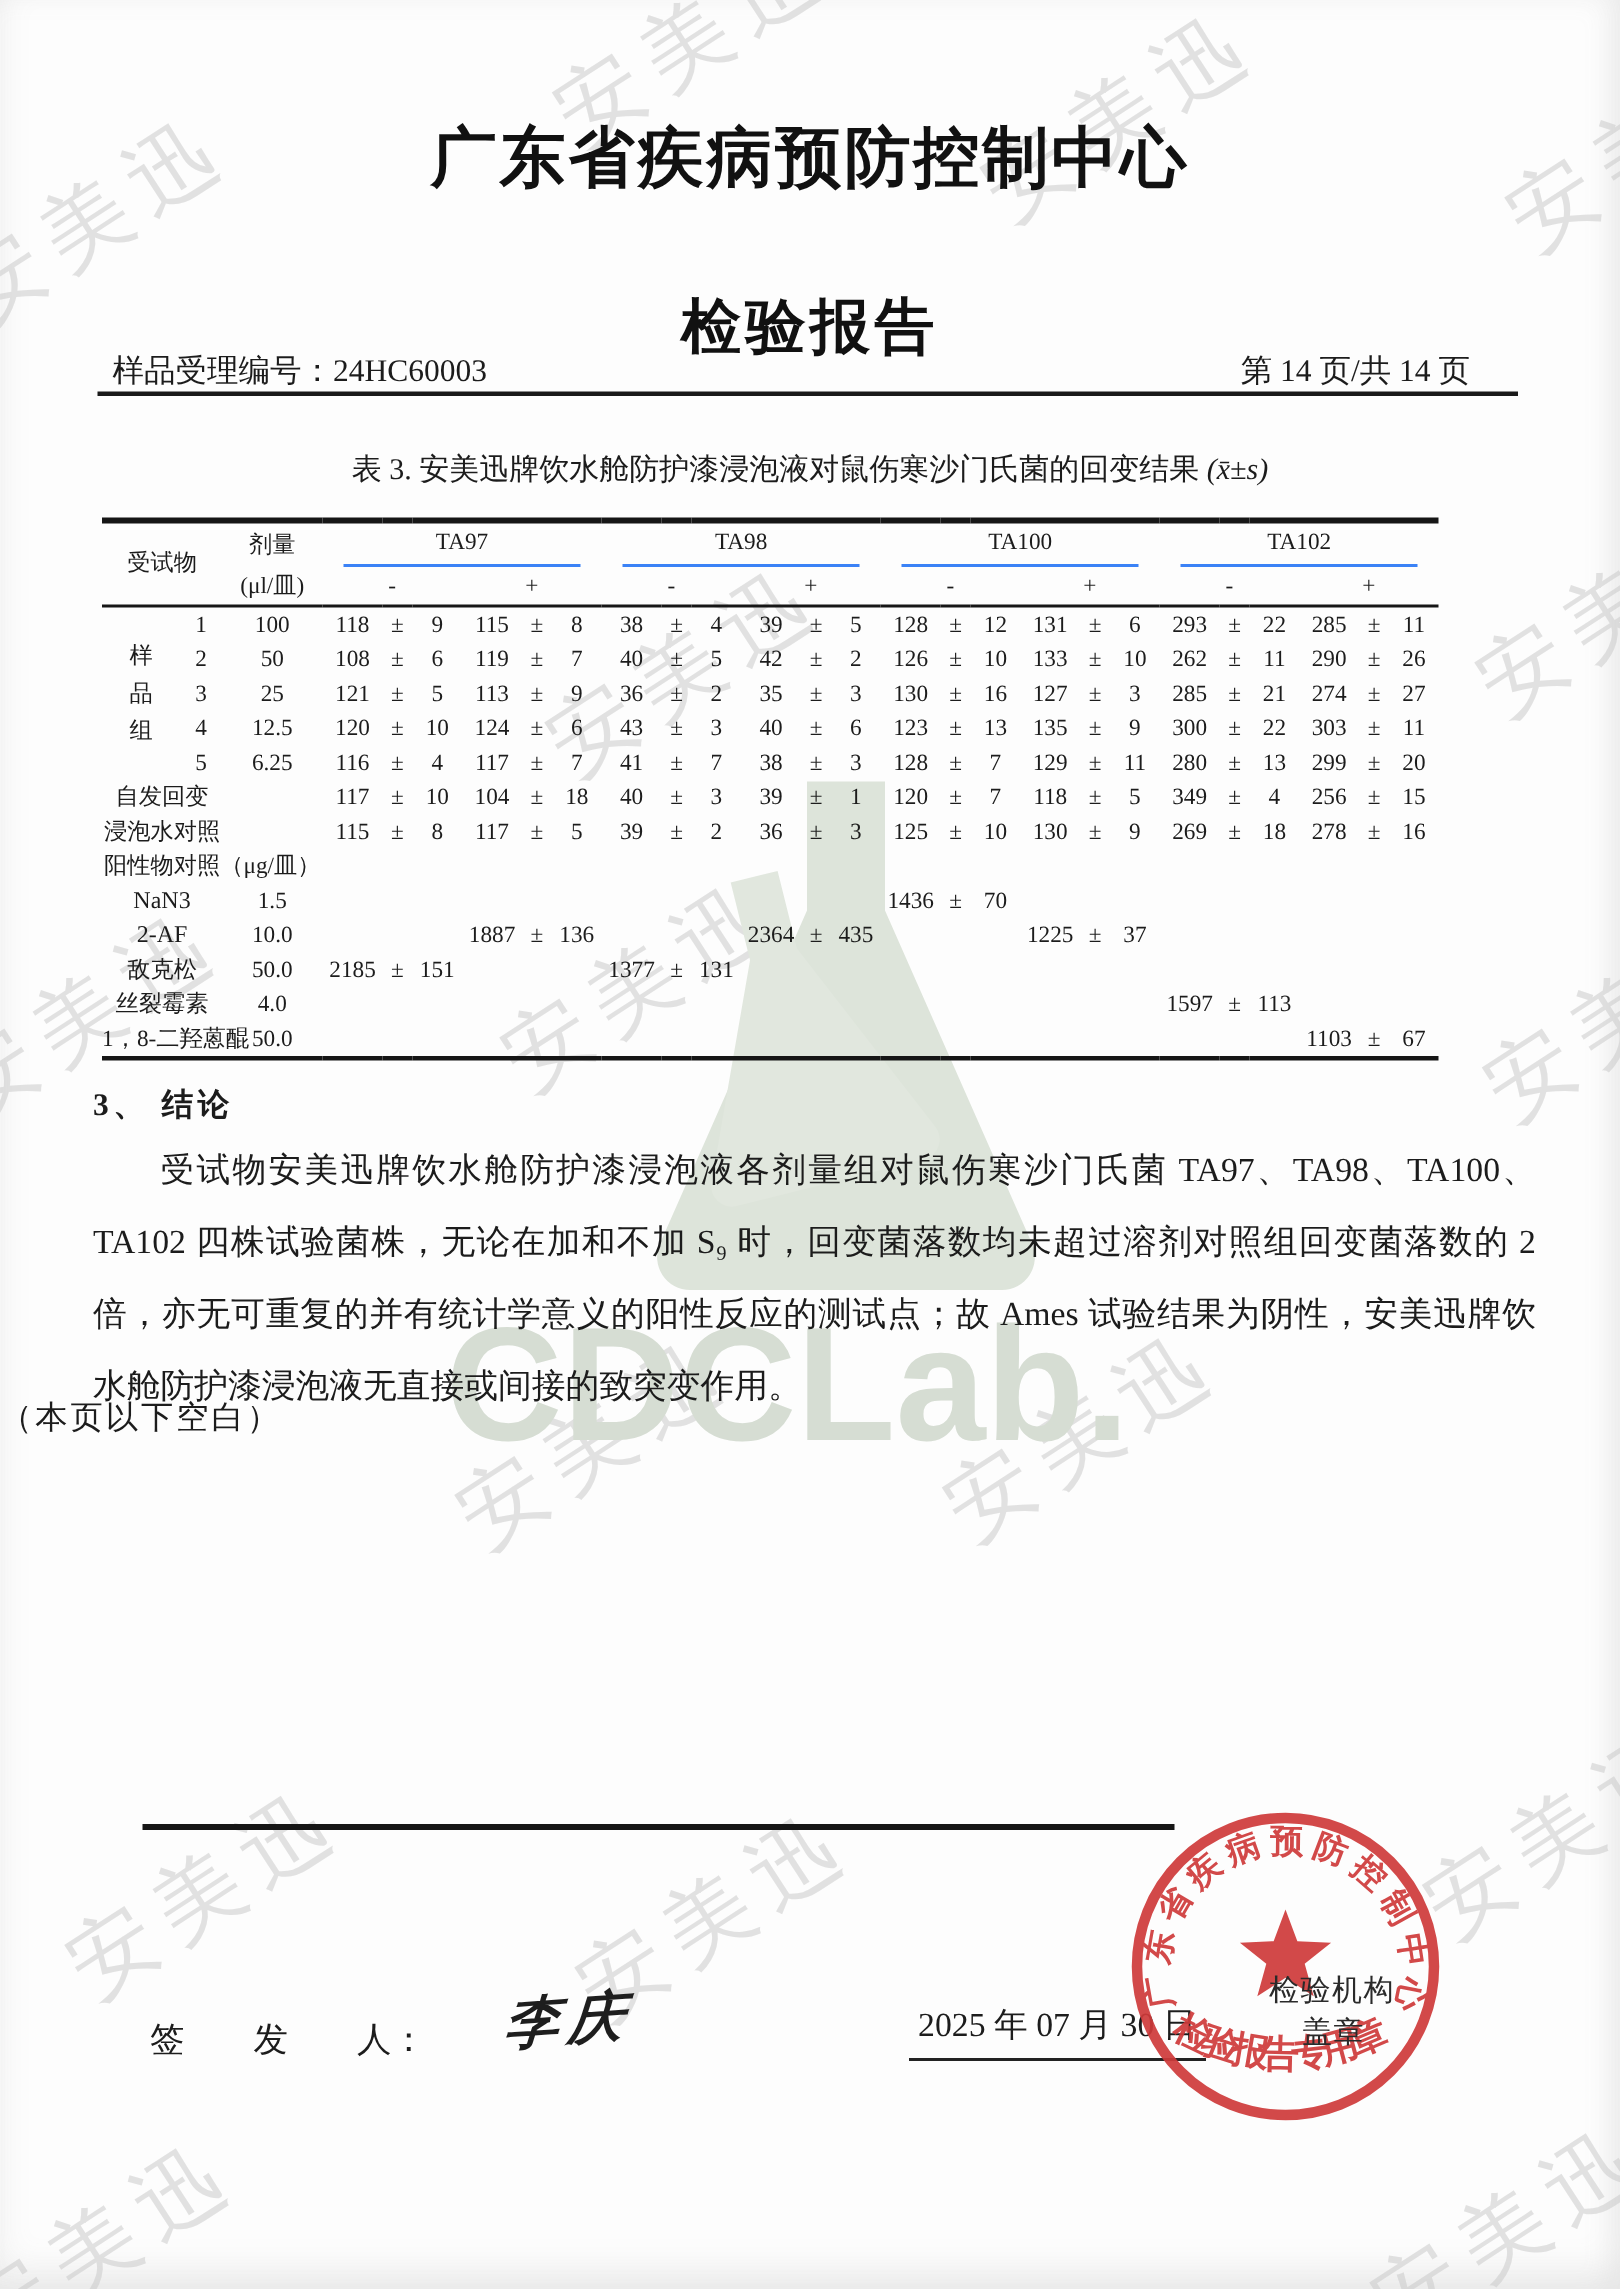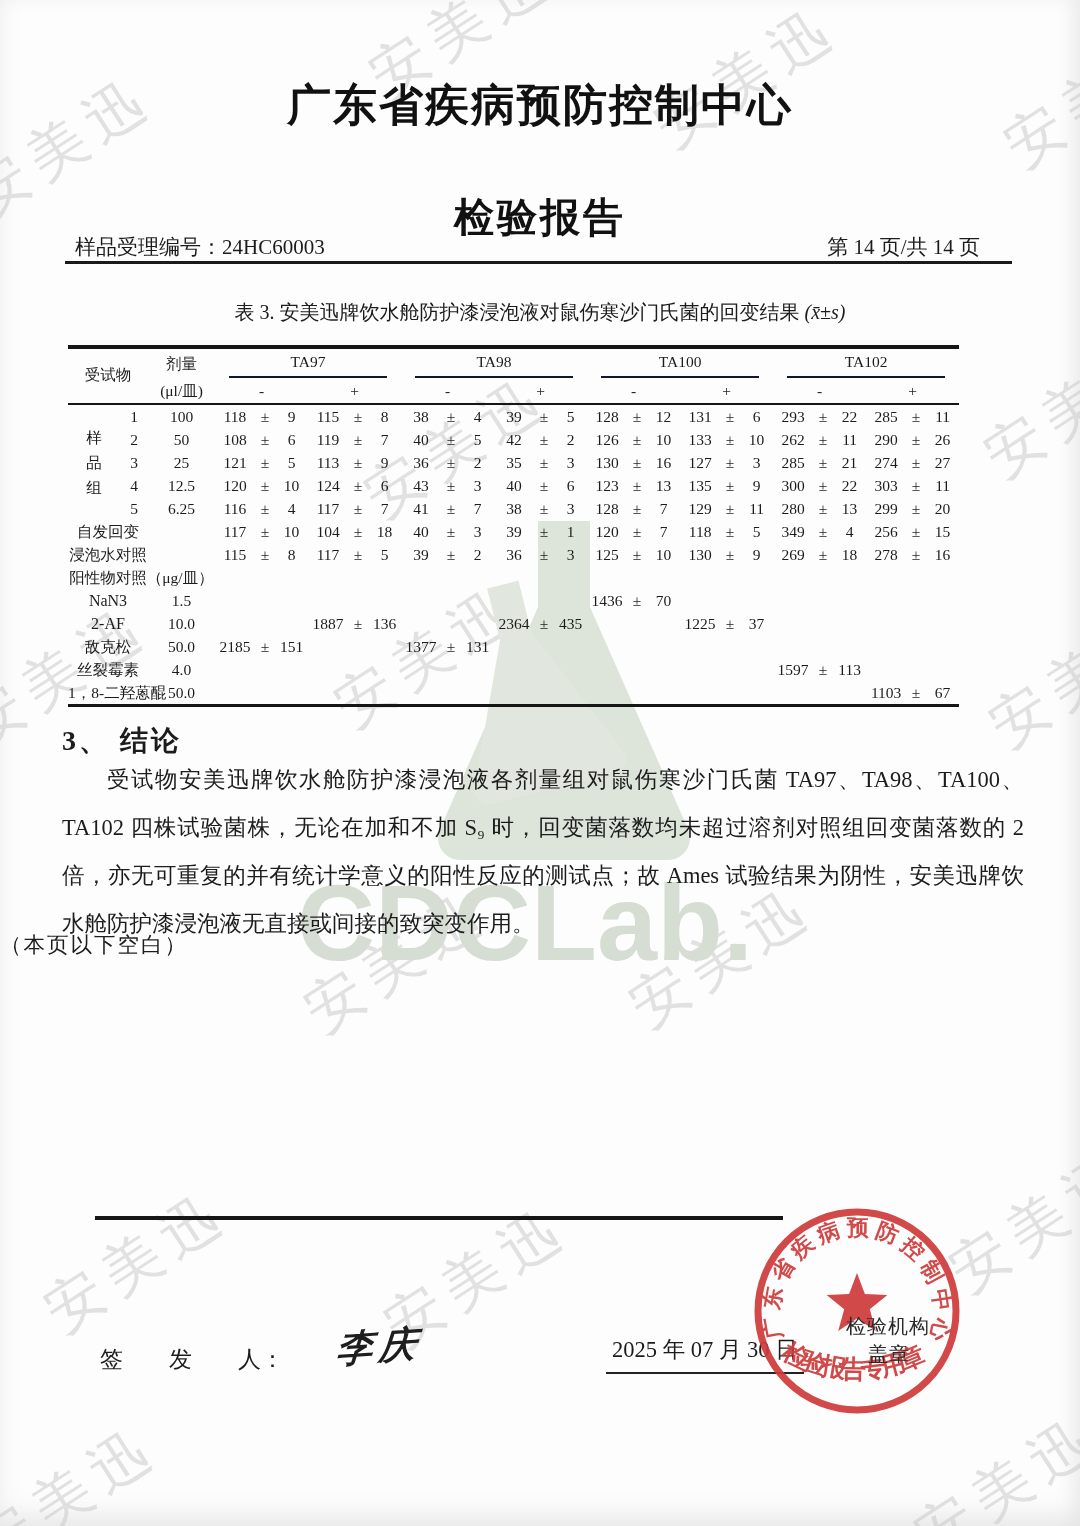--- a/index.html
+++ b/index.html
@@ -37,33 +37,33 @@
   }
   table.results th,table.results td{
     padding:0;margin:0;font-weight:400;text-align:center;height:23px;line-height:23px;
     font-size:15.5px;white-space:nowrap;overflow:visible;
   }
   table.results thead th{height:25px;line-height:25px;}
   table.results thead .hb{border-bottom:2.5px solid #161616;}
   .th-subject{font-size:17px;font-family:Liberation Mono, monospace;}
   .th-dose{font-size:16.5px;}
   .th-unit{font-size:15px;}
-  .sname{width:85%;margin:0 auto;border-bottom:2px solid #0f172a;padding-bottom:2px;font-size:15.5px;}
+  .sname{width:85%;margin:0 auto;border-bottom:2px solid #3b82f6;padding-bottom:2px;font-size:15.5px;}
   .sign{font-size:16px;}
   td.rlab{text-align:left;padding-left:4px;font-size:17px;}
   td.rlab.lat{font-size:16px;}
   td.vlab{font-size:17px;vertical-align:middle;}
   td.vlab div{height:25px;line-height:25px;}
   td.num{font-size:15px;}
   td.dose{font-size:15.5px;}
   td.v{text-align:right;padding-right:1px;}
   td.pm{text-align:center;}
   td.s{text-align:center;}
   
-  .concl-head{position:absolute;top:722px;left:62px;font-size:28px;font-weight:700;z-index:2;letter-spacing:3px;}
+  .concl-head{position:absolute;top:722px;left:62px;font-size:21px;font-weight:700;z-index:2;letter-spacing:3px;}
   .concl-para{position:absolute;top:756px;left:62px;width:962px;font-size:22.5px;line-height:48px;
               text-align:justify;text-indent:2em;z-index:2;}
   .blank-note{position:absolute;top:930px;width:100%;text-align:left;font-size:21.5px;letter-spacing:2px;z-index:2;}
   
   .sign-rule{position:absolute;top:1216px;left:95px;width:688px;height:4px;background:#161616;z-index:2;}
   .sign-line{position:absolute;top:1344px;left:100px;font-size:23px;z-index:2;}
   .signature{
     position:absolute;top:1322px;left:336px;font-size:37px;font-style:italic;color:#1e1e1e;z-index:2;
     transform:rotate(-4deg) skewX(-8deg);letter-spacing:6px;font-weight:700;
   }

